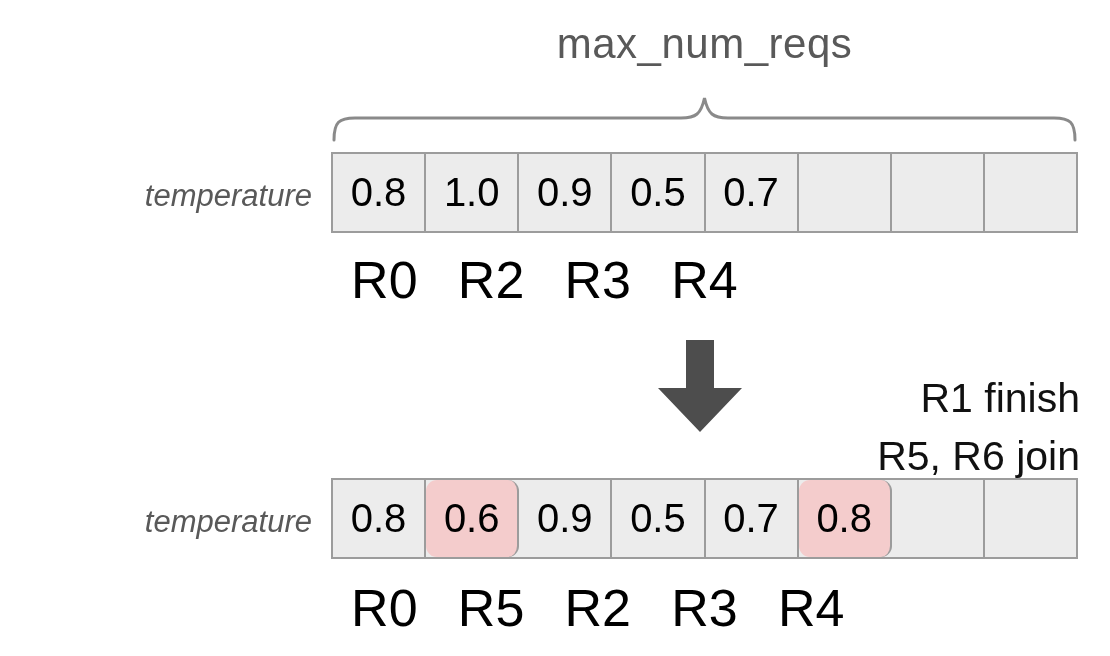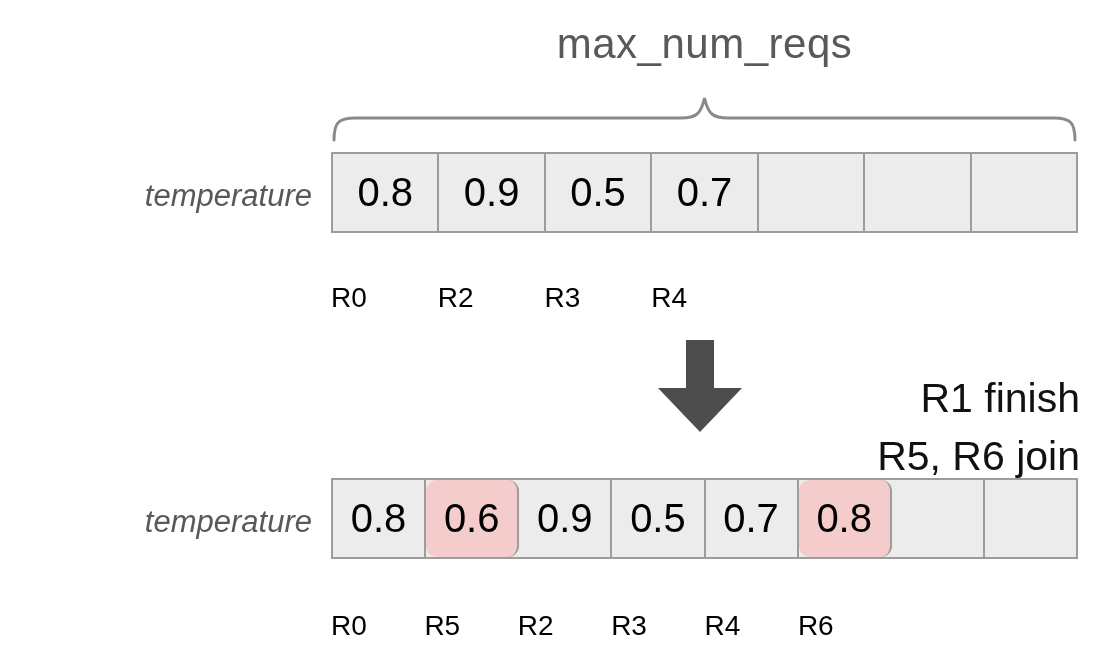--- a/index.html
+++ b/index.html
@@ -78,23 +78,23 @@
   .req-labels {
     position: absolute;
     left: 331px;
     width: 747px;
     display: flex;
   }
   .req-labels.top-pos    { top: 250px; }
   .req-labels.bottom-pos { top: 578px; }
   .req-label {
     flex: 1 1 0;
-    font-size: 28px;
+    text-align: center;
+    font-size: 52px;
     color: #000000;
-    margin-top: 32px;
   }
 
   
   .arrow {
     position: absolute;
     left: 658px;
     top: 340px;
     width: 84px;
     height: 92px;
   }
@@ -117,20 +117,21 @@
   <div class="brace-label">max_num_reqs</div>
 
   <svg class="brace" viewBox="0 0 747 48" preserveAspectRatio="none">
     <path d="M3,46 C3,28 8,24 24,24 L350,24 C365,24 370,20 373.5,4 C377,20 382,24 397,24 L723,24 C739,24 744,28 744,46" fill="none" stroke="#8a8a8a" stroke-width="3" stroke-linecap="round"></path>
   </svg>
 
   <div class="row-label top-pos">temperature</div>
 
   <div class="array top-pos">
     <div class="cell">0.8</div>
+    <div class="cell">1.0</div>
     <div class="cell">0.9</div>
     <div class="cell">0.5</div>
     <div class="cell">0.7</div>
     <div class="cell"></div>
     <div class="cell"></div>
     <div class="cell"></div>
   </div>
 
   <div class="req-labels top-pos">
     <div class="req-label">R0</div>
@@ -163,18 +164,17 @@
     <div class="cell"></div>
     <div class="cell"></div>
   </div>
 
   <div class="req-labels bottom-pos">
     <div class="req-label">R0</div>
     <div class="req-label">R5</div>
     <div class="req-label">R2</div>
     <div class="req-label">R3</div>
     <div class="req-label">R4</div>
-    <div class="req-label">R6</div>
     <div class="req-label"></div>
     <div class="req-label"></div>
   </div>
 
 </div>
 
 </body></html>

